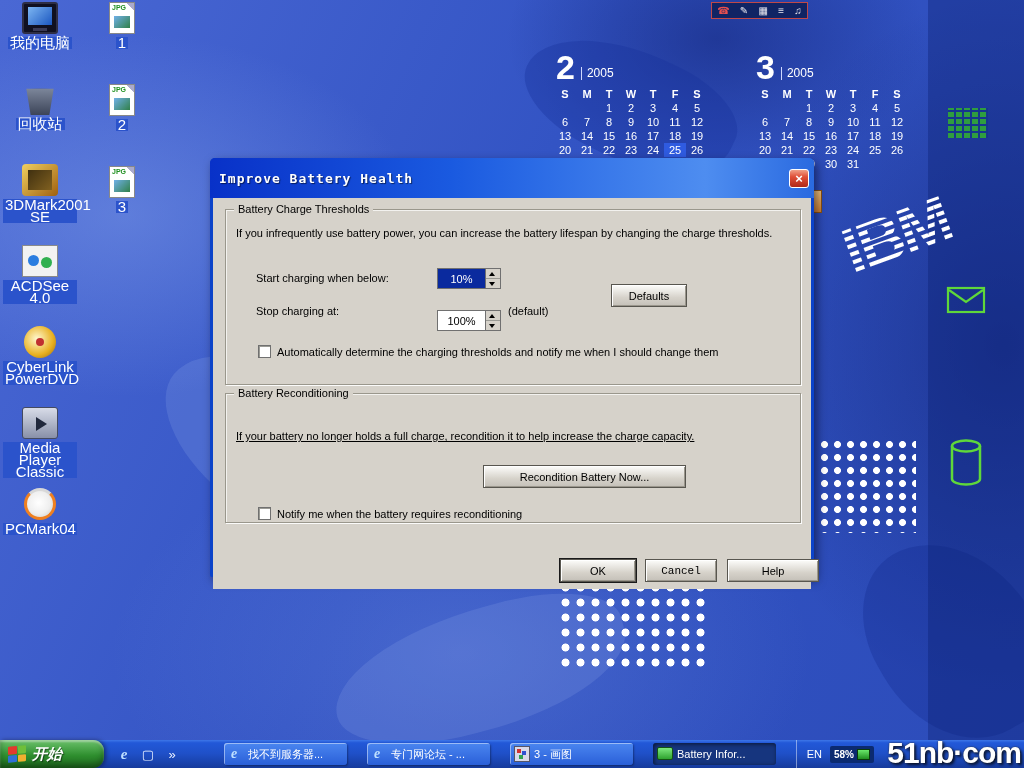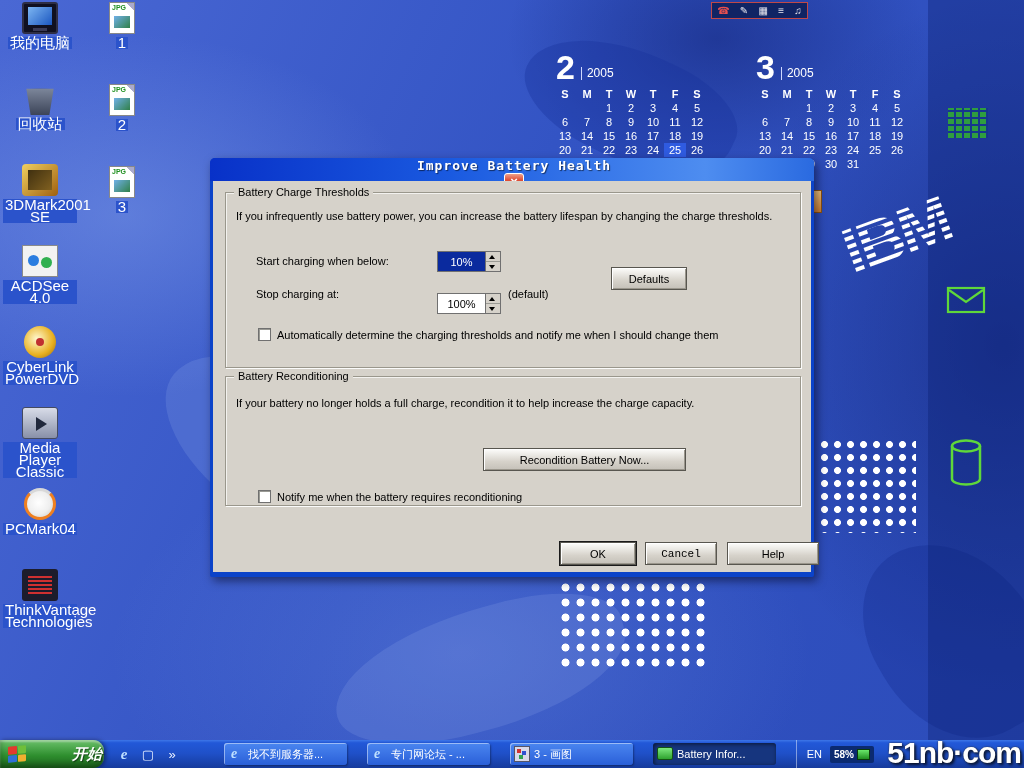--- a/index.html
+++ b/index.html
@@ -97,23 +97,23 @@
   .cal-hl { background:#2f5be0; }
 
   
   .bgwin-tab { position:absolute; left:806px; top:190px; width:16px; height:23px; z-index:10;
     background:linear-gradient(#f0c078,#d08030); border:1px solid #8a5010; }
 
   
   .dialog { position:absolute; left:210px; top:158px; width:604px; height:419px; z-index:30;
     background:#0b43c9; border-radius:5px 5px 2px 2px; padding:0 3px 3px;
     box-shadow:3px 4px 10px rgba(0,0,20,.5); }
-  .titlebar { height:23px; margin:0 -3px; border-radius:5px 5px 0 0; padding:0 5px 0 9px;
+  .titlebar { height:40px; margin:0 -3px; border-radius:5px 5px 0 0; padding:0 5px 0 9px;
     background:linear-gradient(to right,#0831c8,#1a5ae0 40%,#4e8df0 82%,#2a6ae0);
-    display:flex; align-items:center; justify-content:space-between;flex-direction:column; }
+    display:flex; align-items:center; justify-content:space-between; }
   .title-text { color:#fff; font:bold 13px "DejaVu Sans Mono",monospace; letter-spacing:1px;
     text-shadow:1px 1px 1px rgba(0,0,0,.55); }
   .close-btn { width:20px; height:19px; border:1px solid #fff; border-radius:3px;
     background:linear-gradient(#f0a088,#e05038 40%,#b02818); color:#fff; font:bold 13px "Liberation Sans",sans-serif;
     display:flex; align-items:center; justify-content:center; cursor:pointer; }
   .close-btn::before { content:"×"; }
   .dialog-body { position:relative; height:391px; background:#d6d2ca; font-size:11px; color:#000; }
 
   .group { position:absolute; border:1px solid #9a978c; box-shadow:1px 1px 0 rgba(255,255,255,.9), inset 1px 1px 0 rgba(255,255,255,.7); }
   .group-title { position:absolute; top:-7px; left:8px; background:#d6d2ca; padding:0 4px; font-size:11px; }
@@ -141,21 +141,21 @@
   .cb { width:13px; height:13px; background:#fff; border:1px solid #707070;
     box-shadow:inset 1px 1px 0 #9a9a94; flex:0 0 auto; }
 
   
   .taskbar { position:absolute; left:0; bottom:0; width:1024px; height:28px; z-index:50;
     background:linear-gradient(#3e77e8,#2258d8 10%,#1f50c8 48%,#163a9c); }
   .start { position:absolute; left:0; top:0; height:28px; width:104px; border-radius:0 11px 11px 0;
     background:linear-gradient(#6cc26c,#2f8f2f 55%,#1f6f1f);
     box-shadow:inset 0 -4px 7px rgba(0,0,0,.35), inset 0 2px 2px rgba(255,255,255,.4), 2px 0 4px rgba(0,0,0,.4);
     display:flex; align-items:center; gap:6px; padding-left:8px; cursor:pointer; }
-  .start-label { color:#fff; font-weight:bold; font-style:italic; font-size:15px; text-shadow:1px 1px 1px rgba(0,0,0,.5);margin-left:40px; }
+  .start-label { color:#fff; font-weight:bold; font-style:italic; font-size:15px; text-shadow:1px 1px 1px rgba(0,0,0,.5); }
   .winflag { width:18px; height:16px; display:grid; grid-template:1fr 1fr / 1fr 1fr; gap:1px; transform:skewY(-6deg); }
   .winflag i { border-radius:1px; }
   .winflag i:nth-child(1){background:#e23a2e;} .winflag i:nth-child(2){background:#6fbf3a;}
   .winflag i:nth-child(3){background:#2f6fd8;} .winflag i:nth-child(4){background:#f0b030;}
   .quick { position:absolute; left:112px; top:0; height:28px; display:flex; align-items:center; gap:8px; padding:0 4px; }
   .ql { width:16px; height:16px; display:flex; align-items:center; justify-content:center; cursor:pointer; }
   .ql-ie::before { content:"e"; font:italic bold 15px "Liberation Serif",serif; color:#bfe0ff; }
   .ql-desk::before { content:"▢"; color:#e8f0ff; font-size:13px; }
   .ql-more::before { content:"»"; color:#e8f0ff; font-size:13px; }
   .task { position:absolute; top:3px; height:22px; width:123px; border-radius:3px;
@@ -211,21 +211,20 @@
     </div>
 
   <div class="icon-col" id="icons-col1">
       <div class="dicon"><div class="ic ic-my-computer"></div><div class="dlbl">我的电脑</div></div>
       <div class="dicon"><div class="ic ic-recycle-bin"></div><div class="dlbl">回收站</div></div>
       <div class="dicon"><div class="ic ic-3dmark2001"></div><div class="dlbl">3DMark2001 SE</div></div>
       <div class="dicon"><div class="ic ic-acdsee"></div><div class="dlbl">ACDSee 4.0</div></div>
       <div class="dicon"><div class="ic ic-powerdvd"></div><div class="dlbl">CyberLink PowerDVD</div></div>
       <div class="dicon"><div class="ic ic-mpc"></div><div class="dlbl">Media Player Classic</div></div>
       <div class="dicon"><div class="ic ic-pcmark04"></div><div class="dlbl">PCMark04</div></div>
-      <div class="dicon"><div class="ic ic-thinkvantage"></div><div class="dlbl">ThinkVantage Technologies</div></div>
     </div>
   <div class="icon-col" id="icons-col2">
       <div class="dicon"><div class="ic ic-jpg"></div><div class="dlbl">1</div></div>
       <div class="dicon"><div class="ic ic-jpg"></div><div class="dlbl">2</div></div>
       <div class="dicon"><div class="ic ic-jpg"></div><div class="dlbl">3</div></div>
     </div>
 
   <div class="calendar" id="cal-feb">
       <div class="cal-head">
         <span class="cal-month">2</span>
@@ -361,21 +360,21 @@
         <span class="gtext" style="left:282px; top:95px;">(default)</span>
 
         <label class="check" style="left:32px; top:135px;">
           <span class="cb"></span>
           <span>Automatically determine the charging thresholds and notify me when I should change them</span>
         </label>
       </div>
 
       <div class="group" id="group-recond">
         <span class="group-title">Battery Reconditioning</span>
-        <span class="gtext" style="top:20px;">If your battery no longer holds a full charge, recondition it to help increase the charge capacity.</span>
+        <span class="gtext" style="top:36px;text-decoration:underline;">If your battery no longer holds a full charge, recondition it to help increase the charge capacity.</span>
         <div class="btn" style="left:257px; top:71px; width:203px;">Recondition Battery Now...</div>
         <label class="check" style="left:32px; top:113px;">
           <span class="cb"></span>
           <span>Notify me when the battery requires reconditioning</span>
         </label>
       </div>
 
       <div class="btn btn-default" style="left:347px; top:361px; width:76px;">OK</div>
       <div class="btn" style="left:432px; top:361px; width:72px;font-family:Liberation Mono, monospace;">Cancel</div>
       <div class="btn" style="left:514px; top:361px; width:92px;">Help</div>

